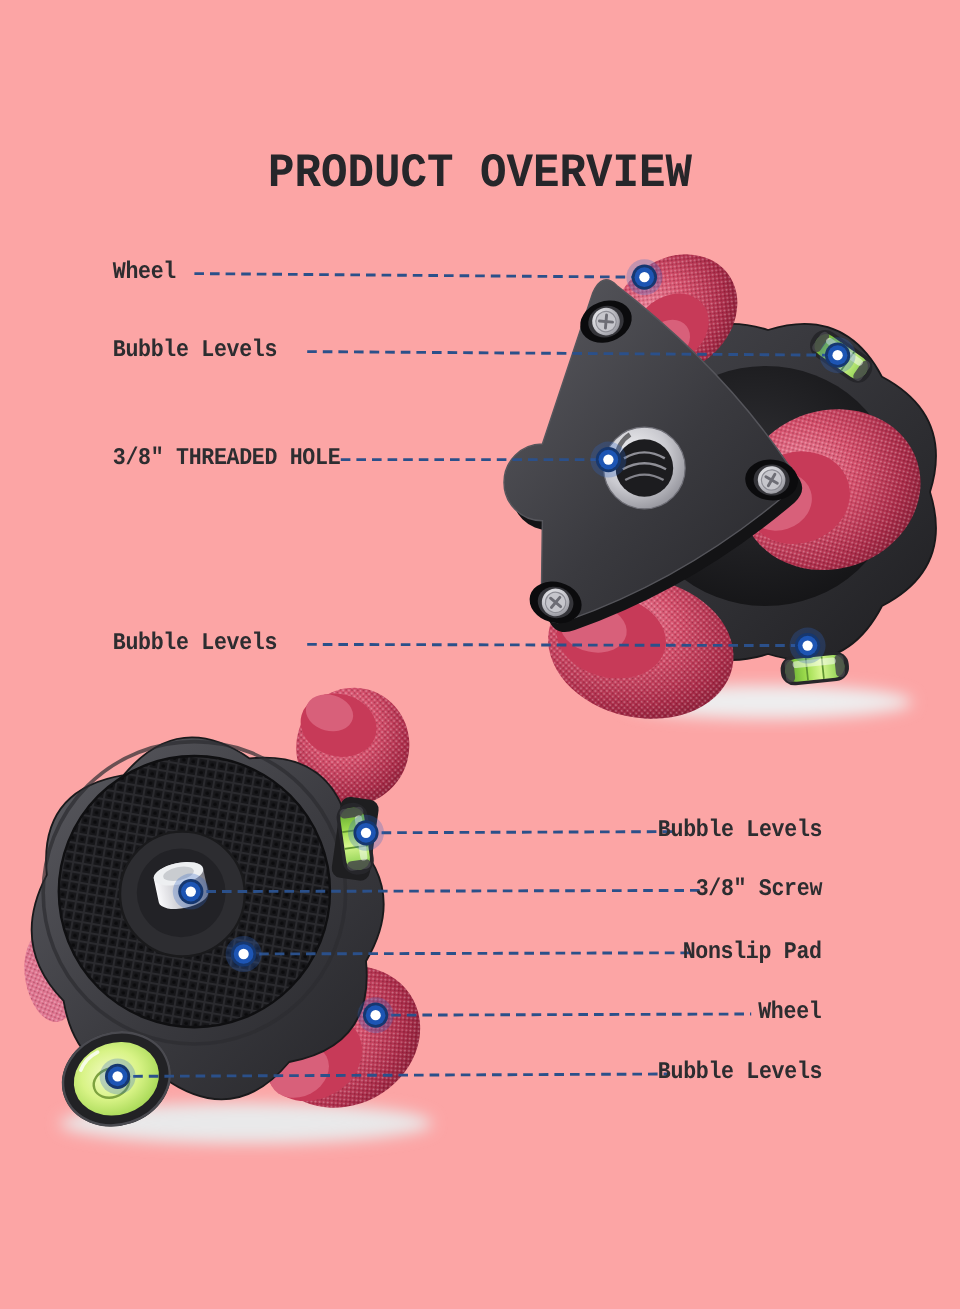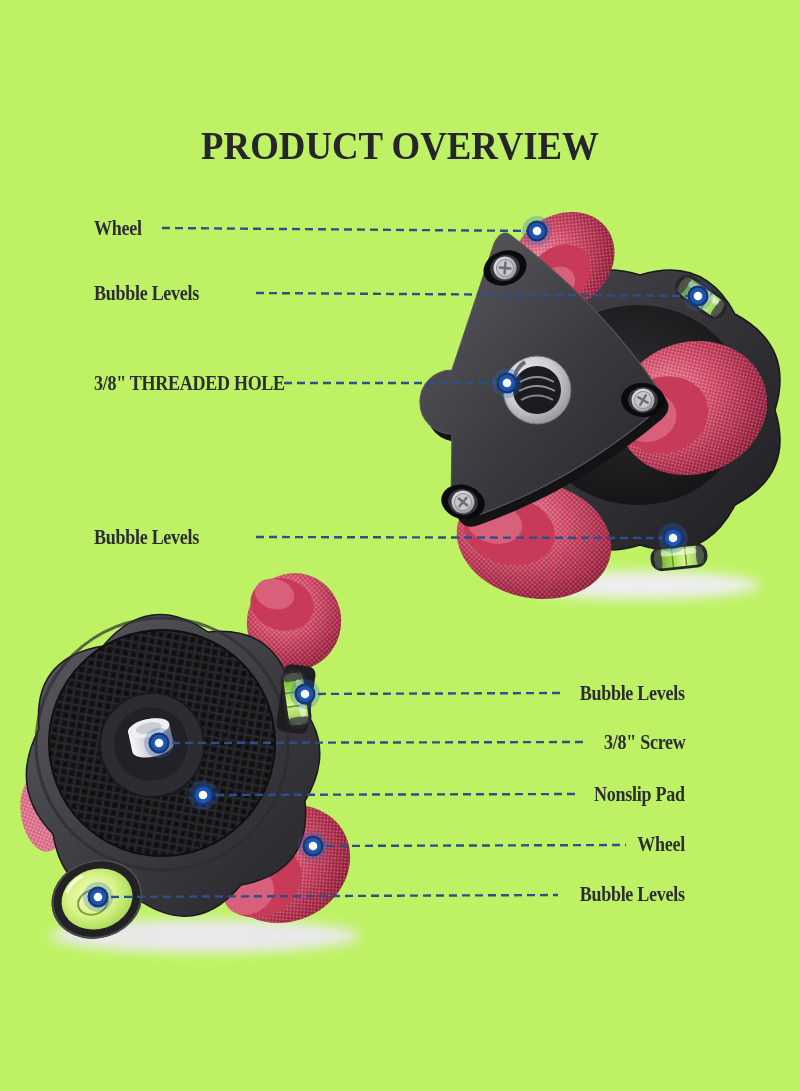--- a/index.html
+++ b/index.html
@@ -1,21 +1,21 @@
 <!DOCTYPE html>
 <html><head>
 <meta charset="utf-8">
 <style>
   html,body{margin:0;padding:0;background:#ffffff;}
   .stage{
     position:relative;
     width:800px;height:1091px;
-    background:#bef264;
+    background:#fca5a5;
     overflow:hidden;
-    font-family:Liberation Serif, serif;
+    font-family:Liberation Mono, monospace;
   }
   .scene{position:absolute;left:0;top:0;width:800px;height:1091px;}
   .title{
     position:absolute;left:0;right:0;top:126px;
     margin:0;text-align:center;
     font-size:40px;font-weight:800;line-height:1;
     color:#26262a;letter-spacing:0px;
     transform:scaleX(0.92);transform-origin:center;
   }
   .label{

